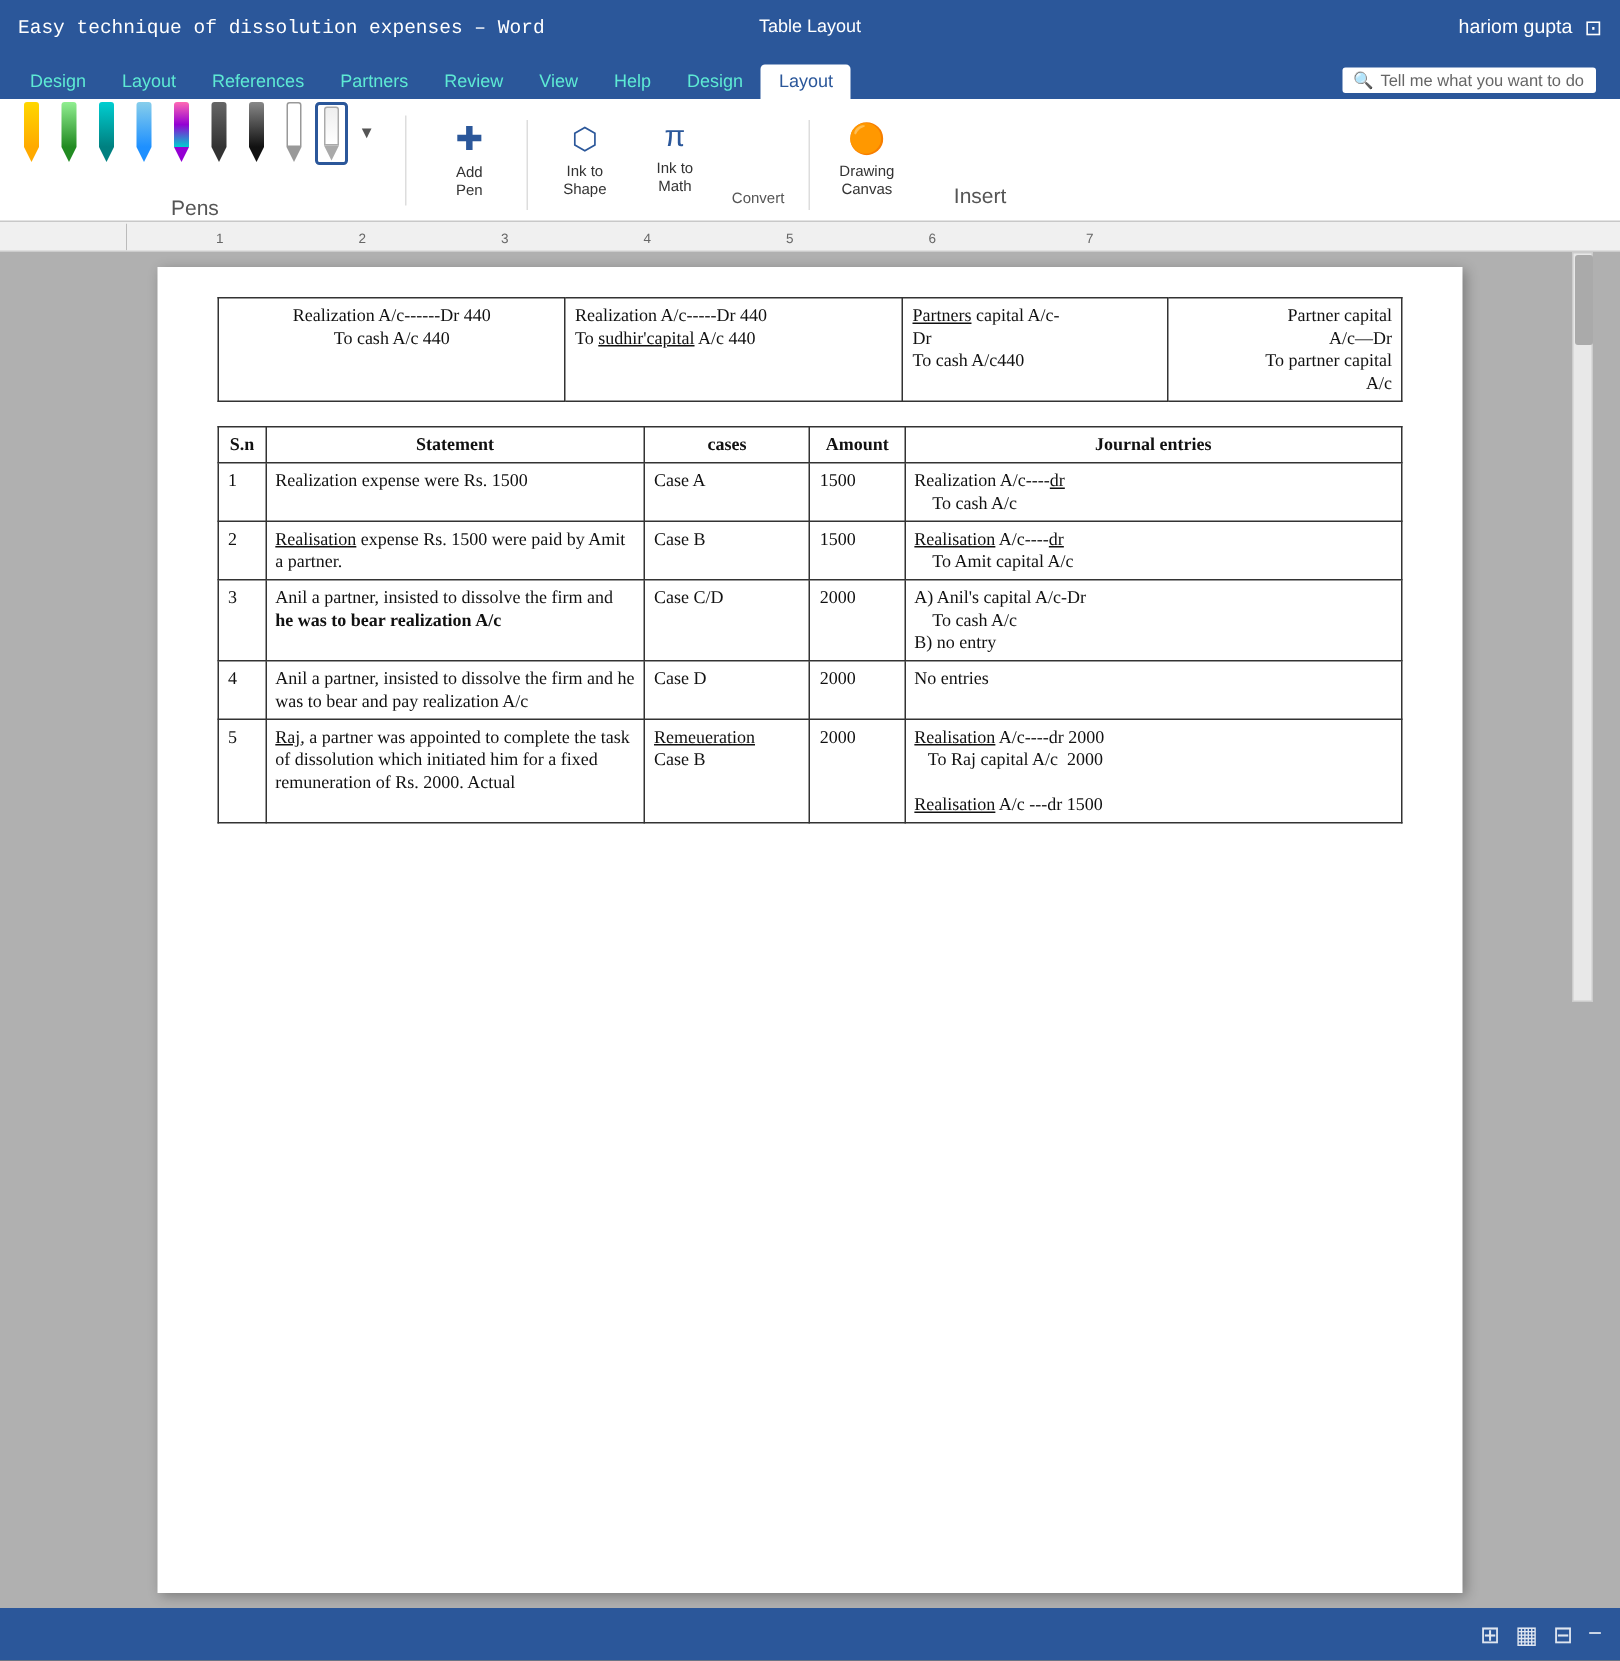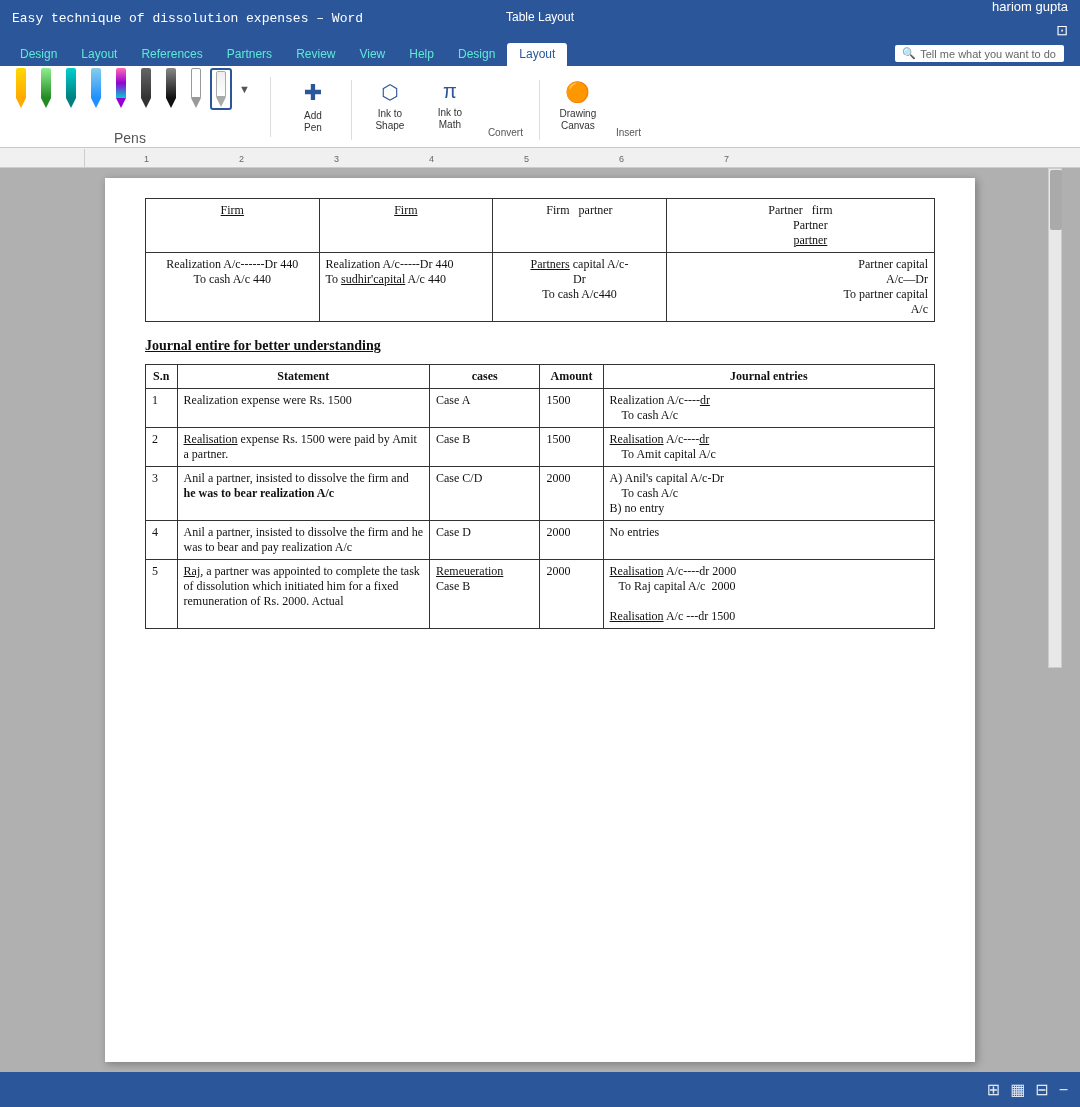--- a/index.html
+++ b/index.html
@@ -10,21 +10,21 @@
       background: #2b579a;
       height: 36px;
       display: flex;
       align-items: center;
       justify-content: space-between;
       padding: 0 12px;
       color: white;
       font-size: 13px;
     }
     .title-bar-left { display: flex; align-items: center; gap: 6px; font-family: Liberation Mono, monospace; }
-    .title-bar-right { display: flex; align-items: flex-end; gap: 8px; flex-direction: column; }
+    .title-bar-right { display: flex; align-items: flex-start; gap: 8px; }
     .table-tools-label {
       position: absolute;
       left: 50%;
       transform: translateX(-50%);
       color: white;
       font-size: 12px;
       top: 10px;
     }
 
     
@@ -318,21 +318,21 @@
       <div class="ribbon-tool-group">
         <span class="ribbon-tool-icon" style="font-size:20px;">π</span>
         <span style="font-size:10px; text-align:center; line-height:1.2;">Ink to<br>Math</span>
       </div>
       <div style="font-size:10px; color:#555; align-self:flex-end; margin-bottom:2px;">Convert</div>
       <div class="ribbon-divider-v"></div>
       <div class="ribbon-tool-group">
         <span class="ribbon-tool-icon" style="font-size:20px;">🟠</span>
         <span style="font-size:10px; text-align:center; line-height:1.2;">Drawing<br>Canvas</span>
       </div>
-      <div style="font-size:10px; color:#555; align-self:flex-end; margin-bottom:2px;">Insert</div>
+      <div style="font-size:14px; color:#555; align-self:flex-end; margin-bottom:2px;margin-left:20px;">Insert</div>
     </div>
   </div>
 
   <div class="ruler">
     <svg width="870" height="18" style="margin-left:80px;">
       <rect width="870" height="18" fill="#f0f0f0"></rect>
 
       <line x1="0" y1="0" x2="0" y2="18" stroke="#aaa" stroke-width="1"></line>
       <text x="60" y="13" font-size="9" fill="#666">1</text>
       <text x="155" y="13" font-size="9" fill="#666">2</text>
@@ -344,47 +344,36 @@
     </svg>
   </div>
 
   <div class="main-content">
     <div class="document-area">
       <div class="document-page">
 
         <table class="doc-table">
           <tbody>
             <tr>
-              <td style="text-align:center; width:22%;">
-                <span class="underline-text">Firm</span>
-              </td>
-              <td style="text-align:center; width:22%;">
-                <span class="underline-text">Firm</span>
-              </td>
-              <td style="text-align:center; width:22%;">Firm&nbsp;&nbsp;&nbsp;partner</td>
-              <td style="text-align:center; width:34%;">Partner&nbsp;&nbsp;&nbsp;firm<br><span style="padding-left:20px;">Partner</span><br><span style="padding-left:20px;text-decoration:underline;">partner</span></td>
-            </tr>
-            <tr>
               <td style="text-align:center;">
                 Realization A/c------Dr 440<br>To cash A/c 440
               </td>
               <td style="">
                 Realization A/c-----Dr 440<br>To <span class="underline-text">sudhir'capital</span> A/c 440
               </td>
-              <td style="text-align:center;">
+              <td style="">
                 <span class="underline-text">Partners</span> capital A/c-<br>Dr<br>To cash A/c440
               </td>
               <td style="text-align:right;">
                 Partner capital<br>A/c—Dr<br>To partner capital<br>A/c
               </td>
             </tr>
           </tbody>
         </table>
 
-        <div class="section-heading">Journal entire for better understanding</div>
 
         <table class="doc-table">
           <thead>
             <tr>
               <th style="width:4%;">S.n</th>
               <th style="width:32%;margin-left:40px;">Statement</th>
               <th style="width:14%;">cases</th>
               <th style="width:8%;">Amount</th>
               <th style="width:42%;">Journal entries</th>
             </tr>

